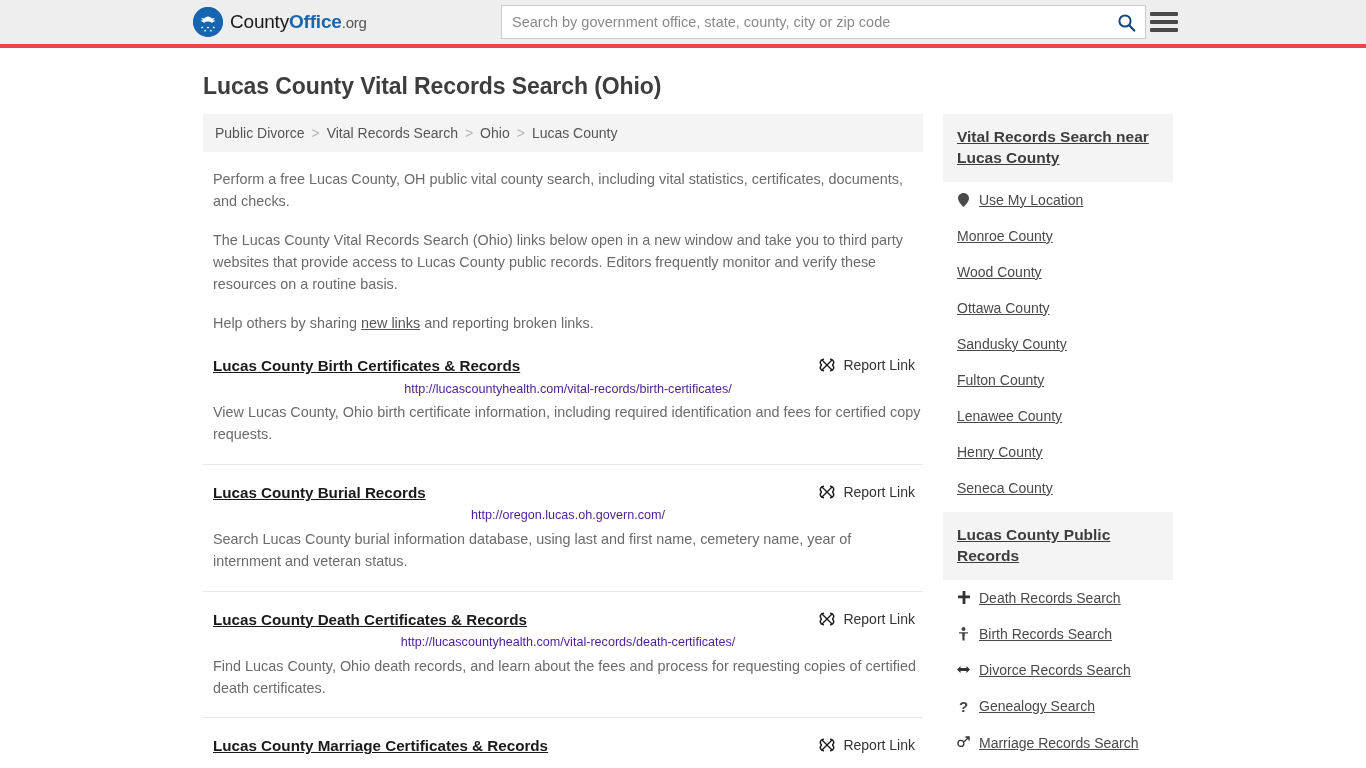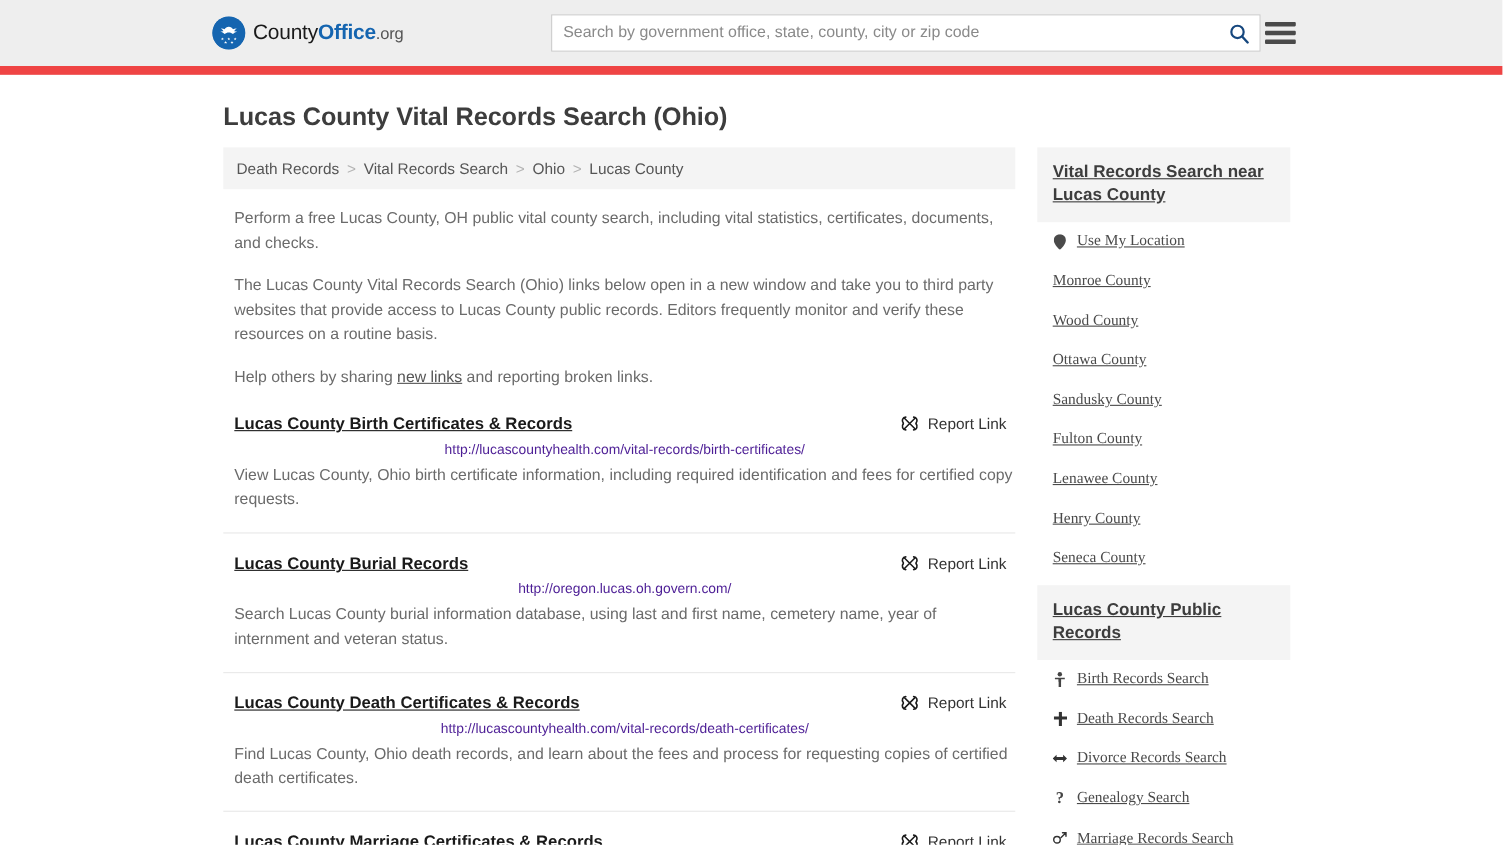--- a/index.html
+++ b/index.html
@@ -7,23 +7,23 @@
     margin: 0; padding: 0;
     width: 1366px; height: 768px;
     overflow: hidden;
     background: #ffffff;
     font-family: "Liberation Sans", sans-serif;
     color: #333333;
   }
 
   
   .site-header {
-    height: 68px;
+    height: 48px;
     background: #eeeeee;
-    border-bottom: 8px solid #ef4444;
+    border-bottom: 4px solid #ef4444;
     display: flex;
     align-items: center;
     position: relative;
   }
   .brand {
     position: absolute;
     left: 193px;
     display: flex;
     align-items: center;
     gap: 7px;
@@ -208,21 +208,20 @@
     font-size: 15.5px;
     font-weight: bold;
     color: #3d3d3d;
     line-height: 1.35;
     text-decoration: underline;
   }
   .side-list { margin: 0; padding: 0; list-style: none; }
   .side-list li {
     padding: 10px 14px;
     font-size: 14px;
-    font-family: Liberation Serif, serif;
   }
   .side-list li a {
     color: #4a4a4a;
     text-decoration: underline;
   }
   .side-item-inner {
     display: flex;
     align-items: center;
     gap: 9px;
   }
@@ -279,21 +278,21 @@
 <div class="page">
   <div class="container">
 
     <h1 class="page-title">Lucas County Vital Records Search (Ohio)</h1>
 
     <div class="cols">
 
       <div class="main-col">
 
         <nav class="breadcrumb">
-          <a href="#">Death Records</a>
+          <a href="#">Public Divorce</a>
           <span class="sep">&gt;</span>
           <a href="#">Vital Records Search</a>
           <span class="sep">&gt;</span>
           <a href="#">Ohio</a>
           <span class="sep">&gt;</span>
           <a href="#">Lucas County</a>
         </nav>
 
         <div class="intro">
           <p>Perform a free Lucas County, OH public vital county search, including vital statistics, certificates, documents, and checks.</p>
@@ -401,42 +400,42 @@
           <li><a href="#">Seneca County</a></li>
         </ul>
 
         <div class="side-spacer"></div>
 
         <div class="side-box-head">Lucas County Public Records</div>
         <ul class="side-list">
           <li>
             <span class="side-item-inner">
               <span class="side-icon">
+                <svg width="12" height="13" viewBox="0 0 12 13" aria-hidden="true">
+                  <path d="M4.6 0h2.8v4.4H12v2.8H7.4V13H4.6V7.2H0V4.4h4.6z" fill="#333"></path>
+                </svg>
+              </span>
+              <a href="#">Death Records Search</a>
+            </span>
+          </li>
+          <li>
+            <span class="side-item-inner">
+              <span class="side-icon">
                 <svg width="11" height="14" viewBox="0 0 11 14" aria-hidden="true">
                   <circle cx="5.5" cy="2" r="2" fill="#444"></circle>
                   <path d="M1 5.2h9v1.3H6.6v7H4.4v-7H1z" fill="#444"></path>
                   <path d="M4.4 5.6v3.1h2.2V5.6z" fill="#444"></path>
                 </svg>
               </span>
               <a href="#">Birth Records Search</a>
             </span>
           </li>
           <li>
             <span class="side-item-inner">
               <span class="side-icon">
-                <svg width="12" height="13" viewBox="0 0 12 13" aria-hidden="true">
-                  <path d="M4.6 0h2.8v4.4H12v2.8H7.4V13H4.6V7.2H0V4.4h4.6z" fill="#333"></path>
-                </svg>
-              </span>
-              <a href="#">Death Records Search</a>
-            </span>
-          </li>
-          <li>
-            <span class="side-item-inner">
-              <span class="side-icon">
                 <svg width="14" height="11" viewBox="0 0 14 11" aria-hidden="true">
                   <path d="M0 5.5L3.8 1.8v2.2h6.4V1.8L14 5.5 10.2 9.2V7H3.8v2.2z" fill="#333"></path>
                 </svg>
               </span>
               <a href="#">Divorce Records Search</a>
             </span>
           </li>
           <li>
             <span class="side-item-inner">
               <span class="side-icon" style="font-weight:bold;font-size:15px;">?</span>

